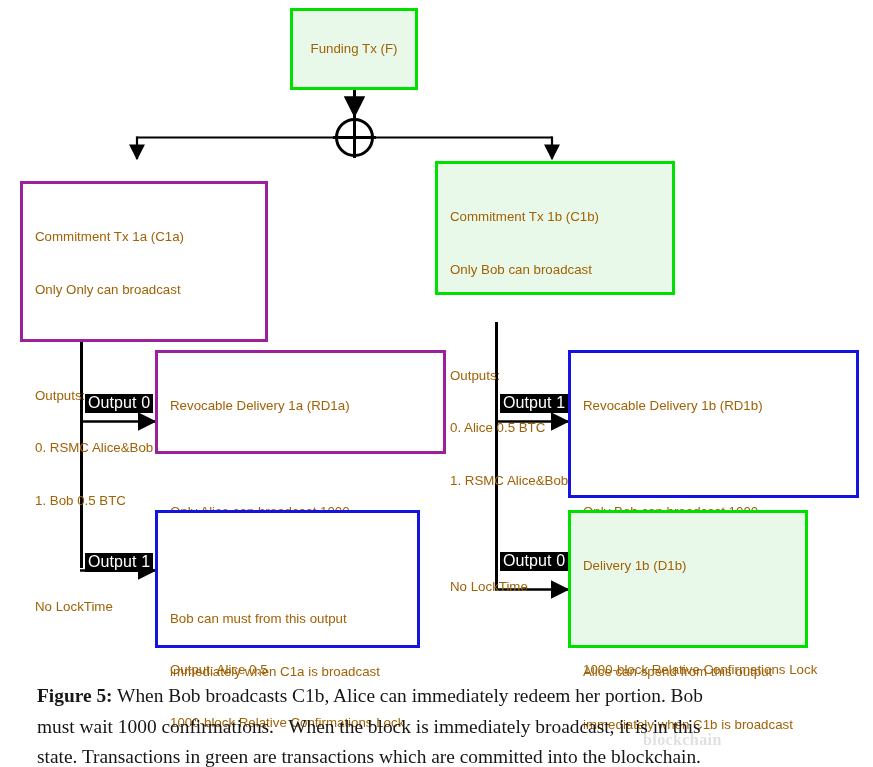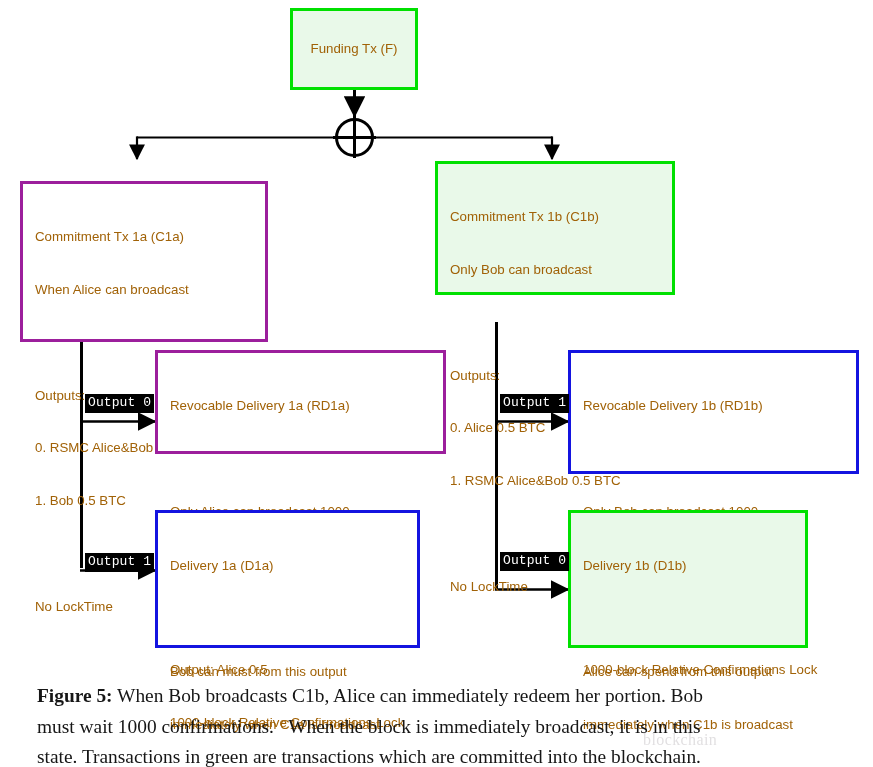--- a/index.html
+++ b/index.html
@@ -49,22 +49,22 @@
     align-items: center;
     justify-content: center;
     padding: 0;
   }
   .node-funding .ln { text-align: center; }
 
   .port-label {
     position: absolute;
     background: #000000;
     color: #ffffff;
-    font-family: Liberation Mono, monospace;
-    font-size: 13px;
+    font-family: Liberation Sans, sans-serif;
+    font-size: 16px;
     line-height: 16px;
     padding: 1px 3px 2px 3px;
     white-space: nowrap;
     letter-spacing: 0.1px;
   }
 
   #caption {
     position: absolute;
     left: 37px;
     top: 681px;
@@ -79,20 +79,21 @@
   #caption .capline { display: block; white-space: pre; }
   #watermark {
     position: absolute;
     left: 643px;
     top: 731px;
     font-family: "Liberation Serif", serif;
     font-size: 16px;
     color: rgba(120,110,120,0.22);
     white-space: nowrap;
     letter-spacing: 0.4px;
+    font-weight: bold;
   }
 </style>
 </head>
 <body>
 
 <div id="page">
 
   <svg id="wires" viewBox="0 0 873 767" width="873" height="767">
     <defs>
       <marker id="arrow" viewBox="0 0 10 10" refX="9.2" refY="5" markerWidth="7.2" markerHeight="7.2" orient="auto-start-reverse">
@@ -127,21 +128,21 @@
 
     <line x1="495" y1="589.5" x2="568" y2="589.5" stroke="#000000" stroke-width="2.6" marker-end="url(#arrow)"></line>
   </svg>
 
   <div class="node theme-green node-funding" style="left:290px; top:8px; width:128px; height:82px;">
     <span class="ln">Funding Tx (F)</span>
   </div>
 
   <div class="node theme-purple" style="left:20px; top:161px; width:248px; height:161px;margin-top:20px;">
     <span class="ln">Commitment Tx 1a (C1a)</span>
-    <span class="ln">When Alice can broadcast</span>
+    <span class="ln">Only Only can broadcast</span>
     <span class="sp"></span>
     <span class="ln">Outputs:</span>
     <span class="ln">0. RSMC Alice&amp;Bob 0.5 BTC</span>
     <span class="ln">1. Bob 0.5 BTC</span>
     <span class="sp"></span>
     <span class="ln">No LockTime</span>
   </div>
 
   <div class="node theme-green" style="left:435px; top:161px; width:240px; height:134px;">
     <span class="ln">Commitment Tx 1b (C1b)</span>
@@ -157,31 +158,30 @@
   <div class="node theme-purple" style="left:155px; top:350px; width:291px; height:104px;">
     <span class="ln">Revocable Delivery 1a (RD1a)</span>
     <span class="sp"></span>
     <span class="ln">Only Alice can broadcast 1000</span>
     <span class="ln">confirmations from C1a's mined block</span>
     <span class="sp"></span>
     <span class="ln">Output: Alice 0.5</span>
     <span class="ln">1000-block Relative Confirmations Lock</span>
   </div>
 
-  <div class="node theme-blue" style="left:568px; top:350px; width:291px; height:124px;">
+  <div class="node theme-blue" style="left:568px; top:350px; width:291px; height:148px;">
     <span class="ln">Revocable Delivery 1b (RD1b)</span>
     <span class="sp"></span>
     <span class="ln">Only Bob can broadcast 1000</span>
     <span class="ln">confirmations from C1b's mined block</span>
     <span class="sp"></span>
     <span class="ln">1000-block Relative Confirmations Lock</span>
   </div>
 
   <div class="node theme-blue" style="left:155px; top:510px; width:265px; height:138px;">
-    <span class="ln">Delivery 1a (D1a)</span>
     <span class="sp"></span>
     <span class="ln">Bob can must from this output</span>
     <span class="ln">immediately when C1a is broadcast</span>
     
     
     
   </div>
 
   <div class="node theme-green" style="left:568px; top:510px; width:240px; height:138px;">
     <span class="ln">Delivery 1b (D1b)</span>

